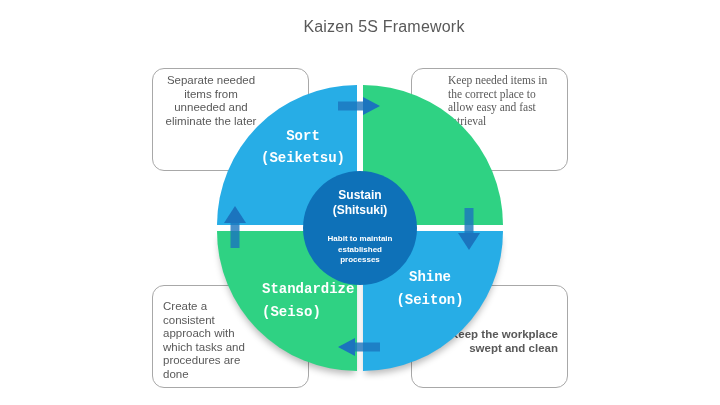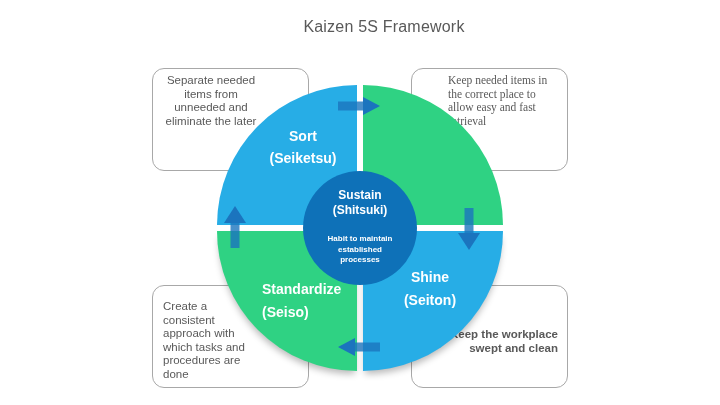--- a/index.html
+++ b/index.html
@@ -29,21 +29,21 @@
   .nb-br .note-text{margin:10px 9px 0 0;width:112px;text-align:right;}
   
   .wheel{position:absolute;left:217px;top:85px;width:286px;height:286px;z-index:2;}
   .quarter{position:absolute;width:140px;height:140px;}
   .q-tl{left:0;top:0;background:var(--blue,#27ADE6);border-top-left-radius:100%;}
   .q-tr{left:146px;top:0;background:var(--green,#2FD283);border-top-right-radius:100%;}
   .q-bl{left:0;top:146px;background:var(--green,#2FD283);border-bottom-left-radius:100%;
         box-shadow:0 5px 7px -2px rgba(0,0,0,0.28);}
   .q-br{left:146px;top:146px;background:var(--blue,#27ADE6);border-bottom-right-radius:100%;
         box-shadow:0 5px 7px -2px rgba(0,0,0,0.28);}
-  .qlabel{position:absolute;color:#fff;font-weight:bold;font-size:14px;z-index:3;}
+  .qlabel{position:absolute;color:#fff;font-weight:bold;font-size:14px;z-index:3;font-family:Liberation Mono, monospace;}
   .ql-sort{left:36px;top:40px;width:100px;text-align:center;line-height:22px;}
   .ql-set{left:190px;top:40px;width:62px;text-align:left;line-height:23px;}
   .ql-std{left:45px;top:193px;width:110px;text-align:left;line-height:23px;}
   .ql-shine{left:168px;top:181px;width:90px;text-align:center;line-height:22.5px;}
   
   .center-circle{
     position:absolute;left:86px;top:86px;width:114px;height:114px;border-radius:50%;
     background:var(--center,#0E71B8);z-index:4;color:#fff;text-align:center;
   }
   .center-title{margin-top:17px;font-size:12px;font-weight:bold;line-height:14.5px;}

